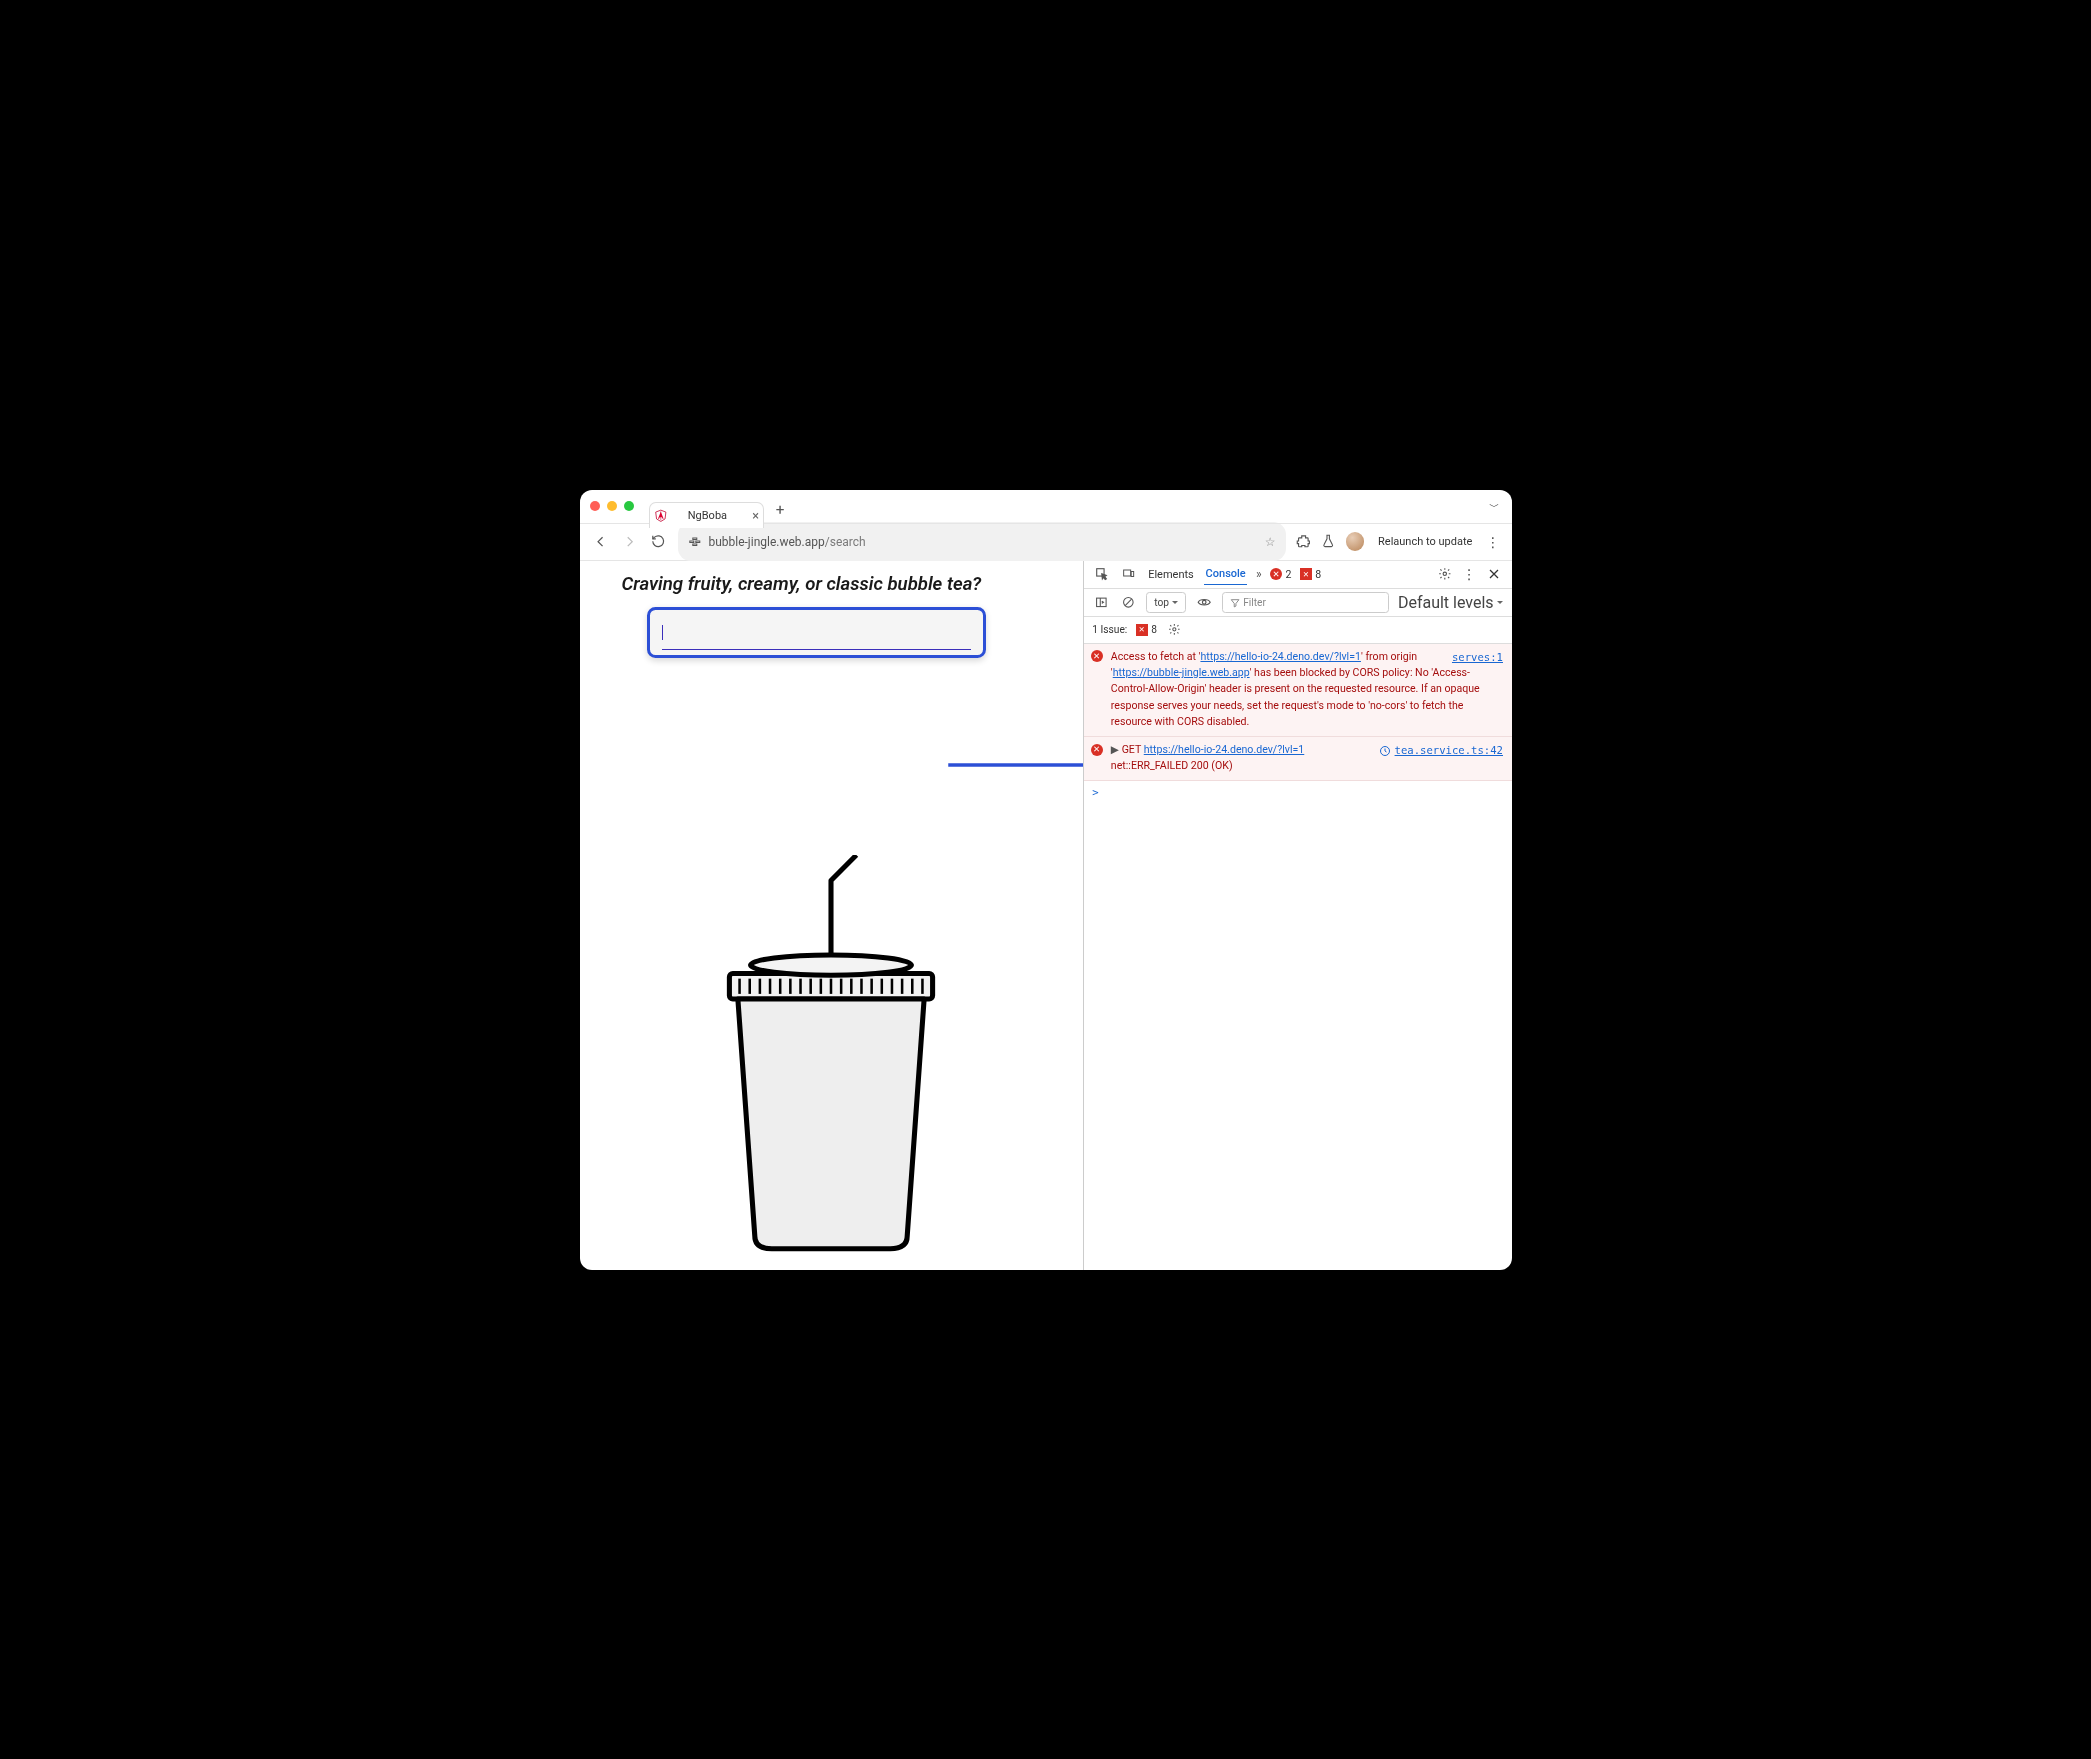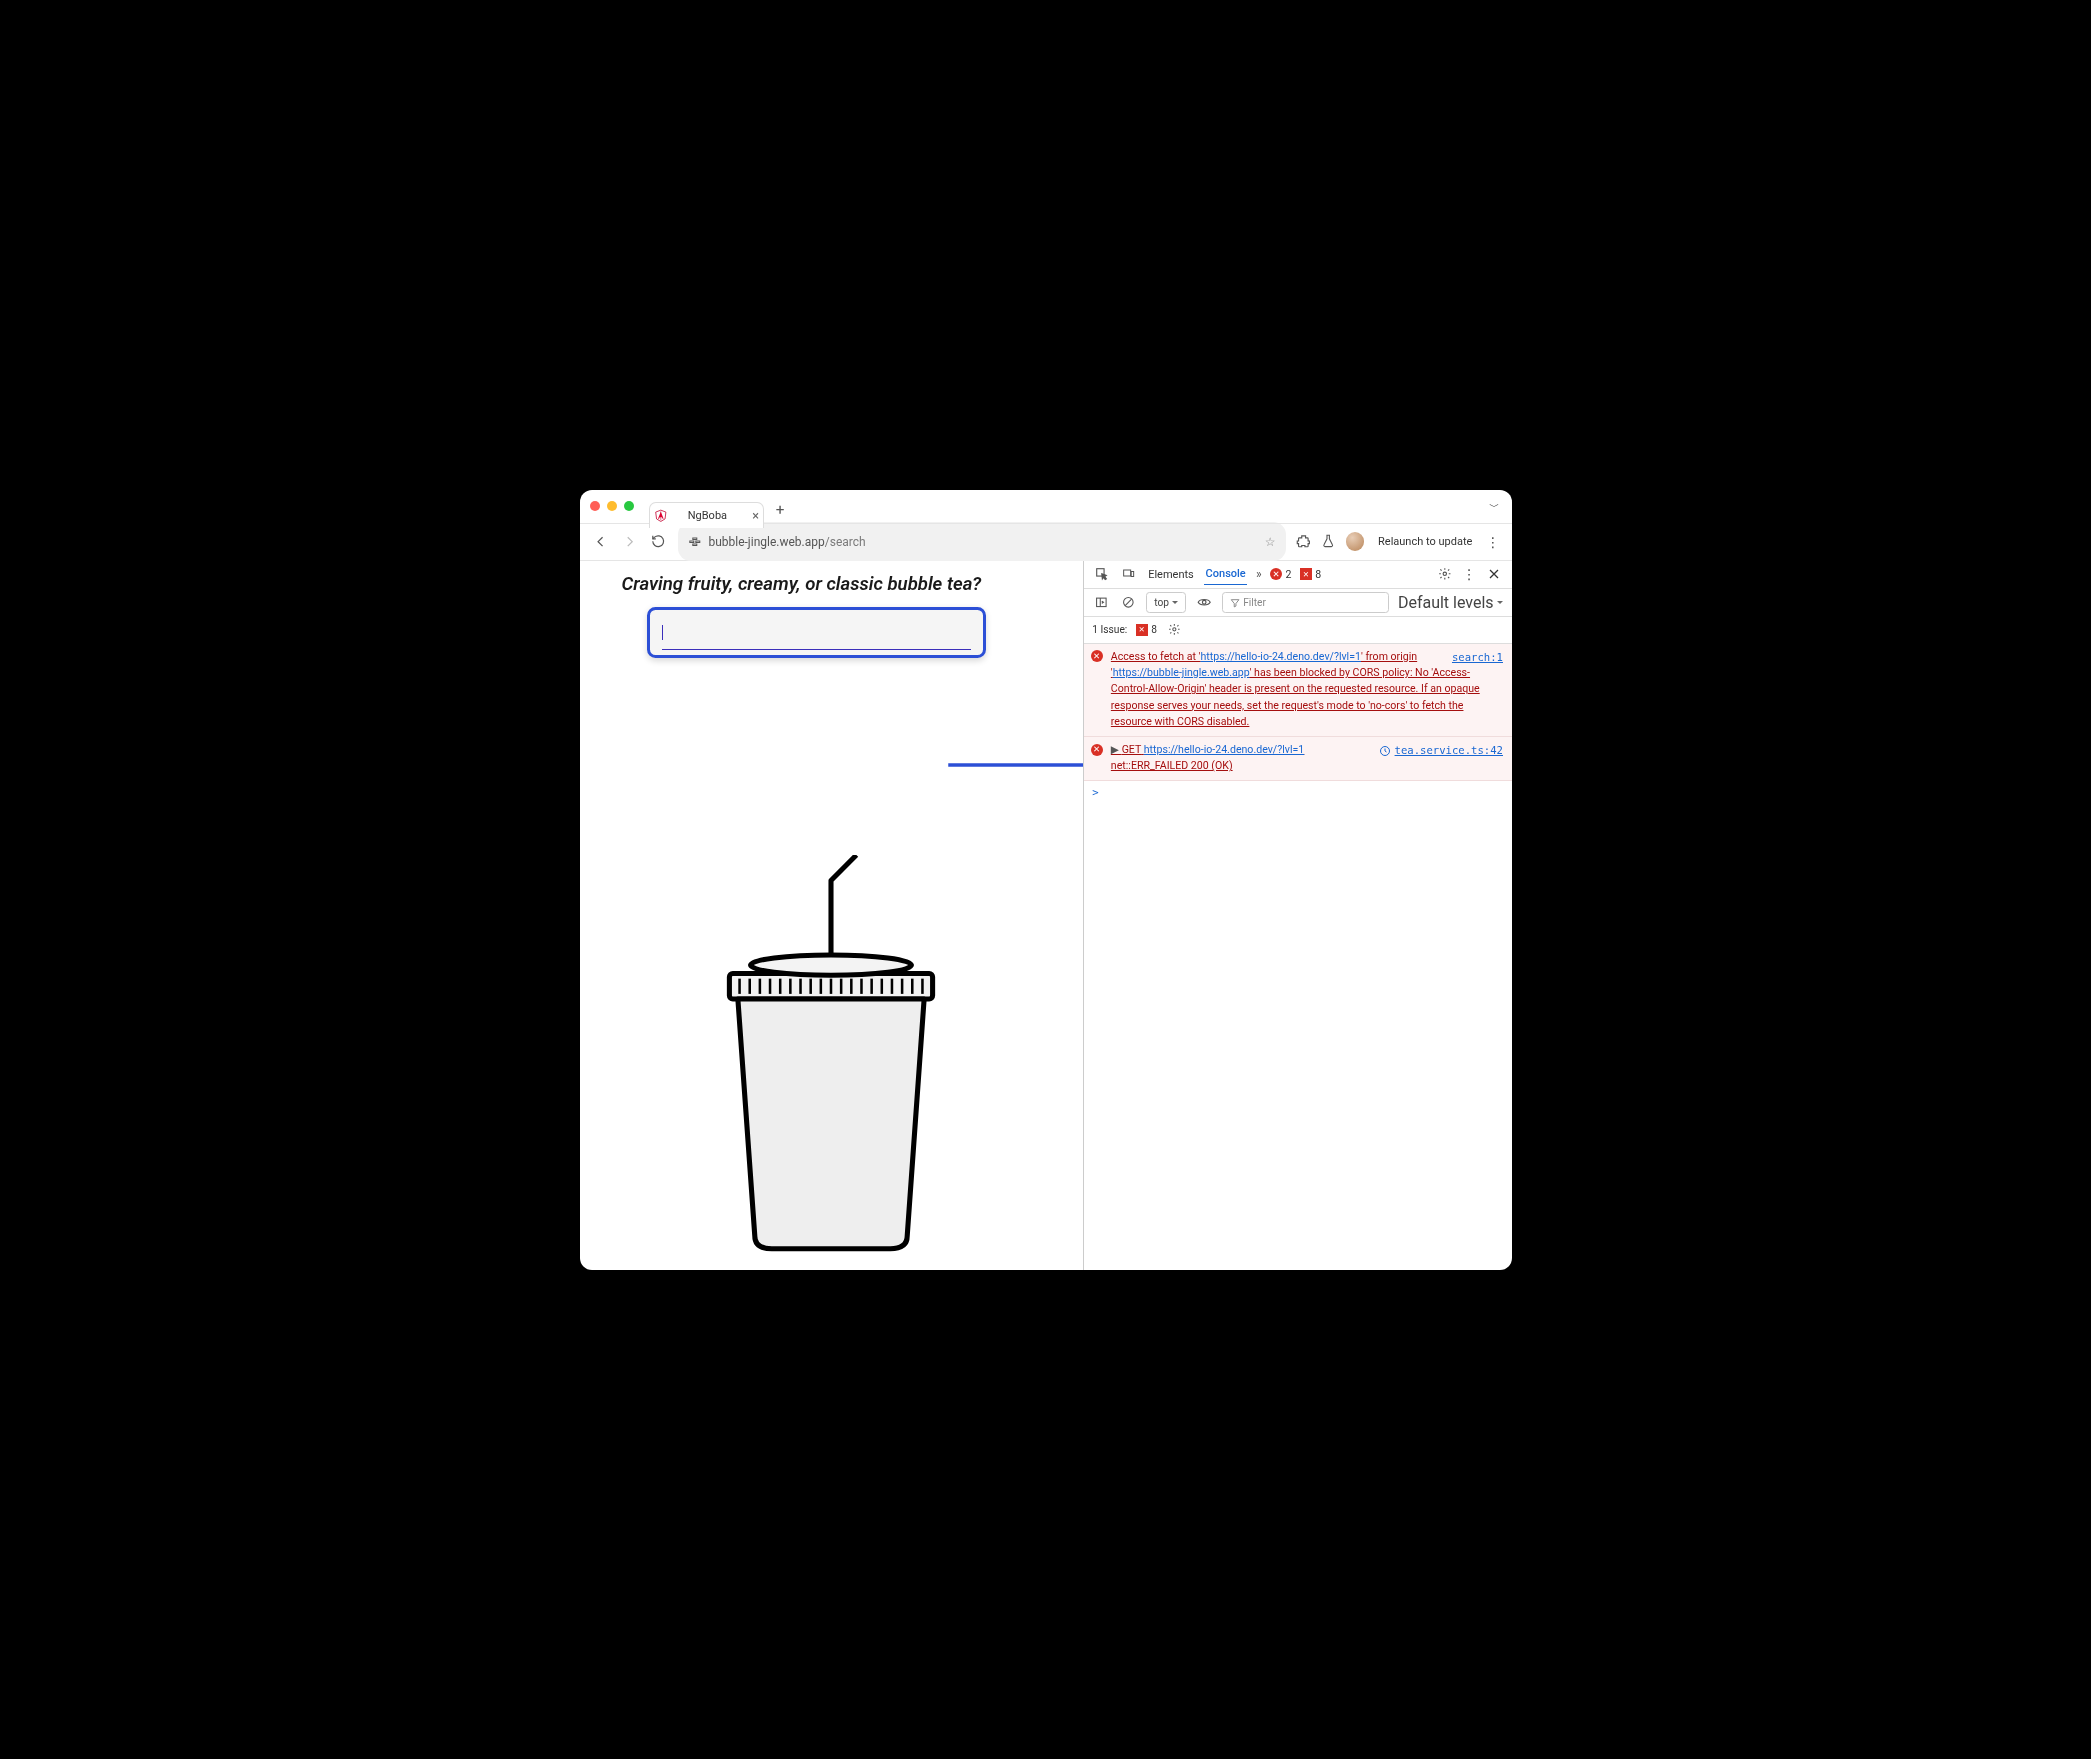--- a/index.html
+++ b/index.html
@@ -51,21 +51,21 @@
   .errcount{display:flex;align-items:center;gap:3.4px;}
   .erricon{width:12px;height:12px;border-radius:50%;background:#d93025;color:#fff;font-size:8.5px;display:flex;align-items:center;justify-content:center;}
   .issicon{width:12px;height:12px;background:#d93025;color:#fff;font-size:7.6px;display:flex;align-items:center;justify-content:center;}
   .pill{height:20.3px;border:0.8px solid #ccc;border-radius:3.4px;display:flex;align-items:center;padding:0 6.8px;gap:3.4px;font-size:10.2px;color:#444;}
   .pill.top::after{content:"";border:3.4px solid transparent;border-top-color:#666;margin-top:3.4px;}
   .dlvl{margin-left:auto;font-size:16px;color:#444;display:flex;align-items:center;gap:3.4px;}
   .dlvl::after{content:"";border:3.4px solid transparent;border-top-color:#666;margin-top:3.4px;}
   .dtrow.issue{font-size:10.2px;color:#333;}
   .conmsg{padding:5.1px 8.5px;font-family:ui-monospace,Menlo,Consolas,monospace;font-size:10.6px;line-height:1.55;border-bottom:0.8px solid #f0dcdc;background:#fdf3f3;color:#a50e0e;position:relative;word-break:break-word;}
   .conmsg .msgerricon{position:absolute;left:6.8px;top:6.8px;}
-  .conmsg .body{margin-left:18.6px;text-decoration:underline;}
+  .conmsg .body{margin-left:18.6px;}
   .conmsg a{color:#1967d2;text-decoration:underline;}
   .conmsg .src{float:right;color:#1967d2;text-decoration:underline;font-family:ui-monospace,Menlo,monospace;}
   .conmsg .net{color:#a50e0e;}
   .prompt{padding:5.1px 8.5px;color:#1967d2;font-family:ui-monospace,Menlo,monospace;}
   svg{display:block;}
 </style>
 </head>
 <body>
 
 <div class="window">
@@ -268,21 +268,21 @@
         <span class="navicon">
             <svg width="12.7" height="12.7" viewBox="0 0 24 24" fill="none" stroke="#555" stroke-width="2">
               <circle cx="12" cy="12" r="3"></circle>
               <path d="M12 2v3M12 19v3M4.2 4.2l2.1 2.1M17.7 17.7l2.1 2.1M2 12h3M19 12h3M4.2 19.8l2.1-2.1M17.7 6.3l2.1-2.1"></path>
             </svg>
           </span>
       </div>
 
       <div class="conmsg">
         <span class="msgerricon erricon">✕</span>
-        <a class="src">search:1</a>
+        <a class="src">serves:1</a>
         <div class="body">
           <span>Access to fetch at '</span><a>https://hello-io-24.deno.dev/?lvl=1</a><span>' from origin '</span><a>https://bubble-jingle.web.app</a><span>' has been blocked by CORS policy: No 'Access-Control-Allow-Origin' header is present on the requested resource. If an opaque response serves your needs, set the request's mode to 'no-cors' to fetch the resource with CORS disabled.</span>
         </div>
       </div>
 
       <div class="conmsg">
         <span class="msgerricon erricon">✕</span>
         <a class="src">tea.service.ts:42</a>
         <span class="navicon" style="float:right;margin-left:5.1px">
             <svg width="12" height="12" viewBox="0 0 24 24" fill="none" stroke="#1967d2" stroke-width="2">

